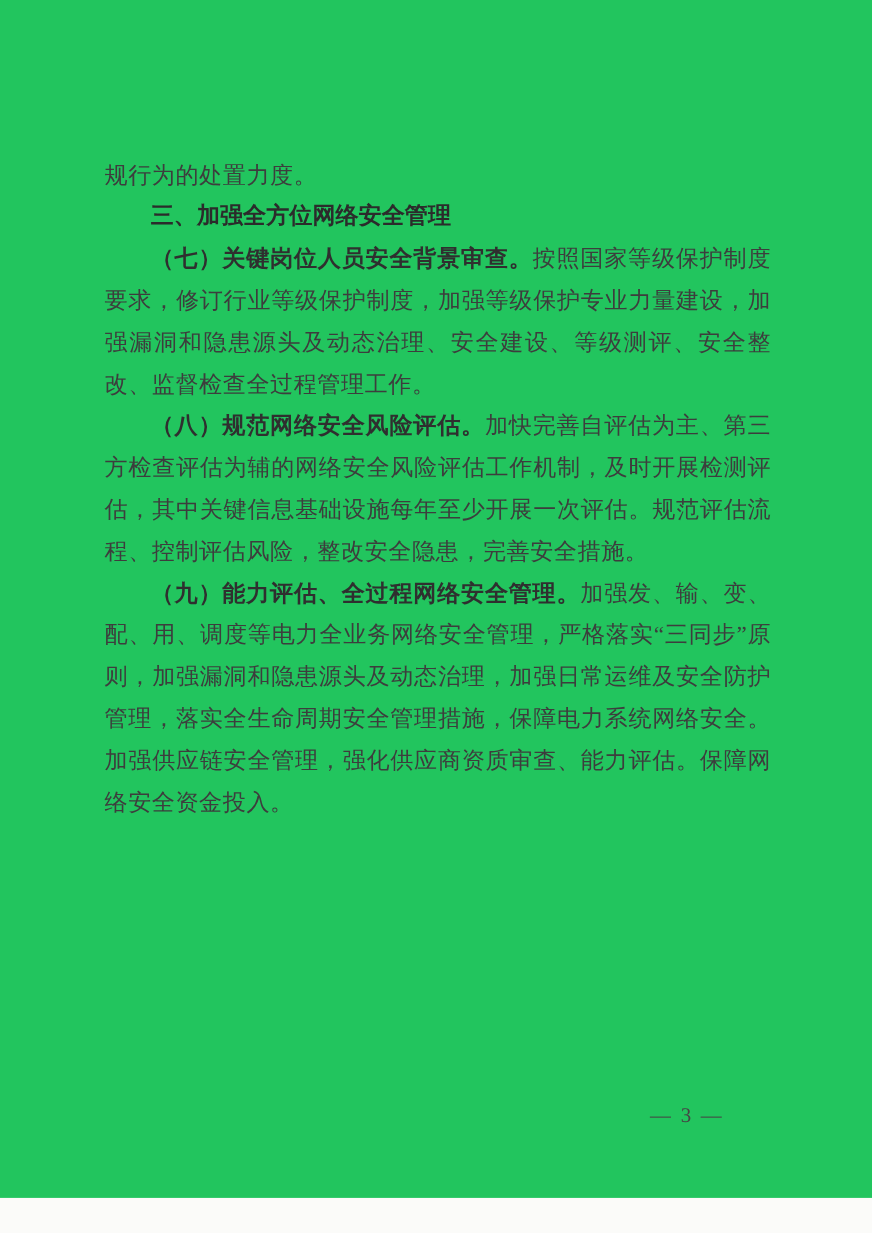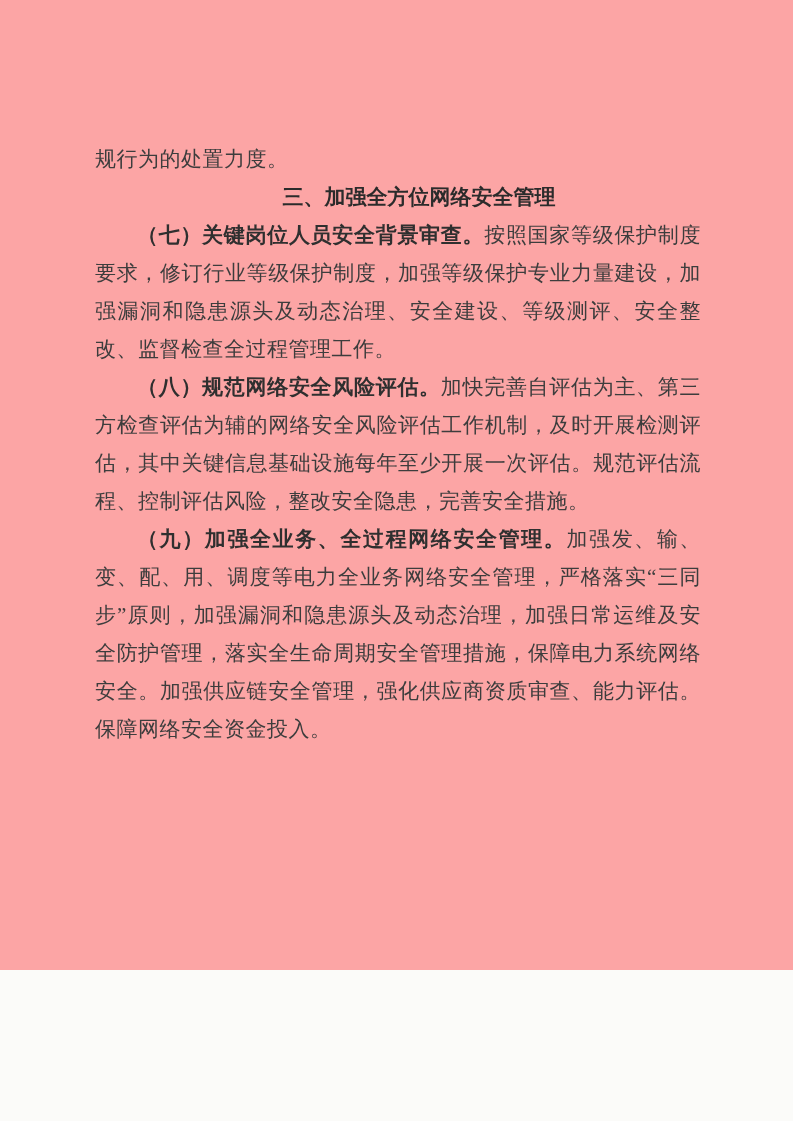--- a/index.html
+++ b/index.html
@@ -3,22 +3,22 @@
 <meta charset="utf-8">
 <style>
   html, body {
     margin: 0;
     padding: 0;
     background: #fbfbf9;
   }
   .page {
     position: relative;
     width: 793px;
-    height: 970px;
-    background: #fca5a5;
+    height: 1089px;
+    background: #22c55e;
     box-sizing: border-box;
     overflow: hidden;
     font-family: "Liberation Serif", "DejaVu Serif", serif;
   }
   .content {
     position: absolute;
     left: 95px;
     top: 140px;
     width: 606px;
   }
@@ -38,21 +38,21 @@
     color: #2f2f2f;
   }
   .heading {
     margin: 0;
     font-family: "Liberation Sans", "DejaVu Sans", sans-serif;
     font-weight: 700;
     font-size: 21px;
     line-height: 38px;
     color: #2b2b2b;
     text-indent: 2em;
-    text-align: center;
+    text-align: left;
   }
   .page-number {
     position: absolute;
     top: 1002px;
     right: 135px;
     font-size: 19px;
     line-height: 26px;
     color: #454545;
     letter-spacing: 2px;
     font-family: "Liberation Serif", "DejaVu Serif", serif;
@@ -60,16 +60,16 @@
 </style>
 </head>
 <body>
 
 <main class="page">
   <section class="content" id="content">
       <p class="para continuation"><span>规行为的处置力度。</span></p>
       <h2 class="heading">三、加强全方位网络安全管理</h2>
       <p class="para item"><b class="lead">（七）关键岗位人员安全背景审查。</b><span>按照国家等级保护制度要求，修订行业等级保护制度，加强等级保护专业力量建设，加强漏洞和隐患源头及动态治理、安全建设、等级测评、安全整改、监督检查全过程管理工作。</span></p>
       <p class="para item"><b class="lead">（八）规范网络安全风险评估。</b><span>加快完善自评估为主、第三方检查评估为辅的网络安全风险评估工作机制，及时开展检测评估，其中关键信息基础设施每年至少开展一次评估。规范评估流程、控制评估风险，整改安全隐患，完善安全措施。</span></p>
-      <p class="para item"><b class="lead">（九）加强全业务、全过程网络安全管理。</b><span>加强发、输、变、配、用、调度等电力全业务网络安全管理，严格落实“三同步”原则，加强漏洞和隐患源头及动态治理，加强日常运维及安全防护管理，落实全生命周期安全管理措施，保障电力系统网络安全。加强供应链安全管理，强化供应商资质审查、能力评估。保障网络安全资金投入。</span></p>
+      <p class="para item"><b class="lead">（九）能力评估、全过程网络安全管理。</b><span>加强发、输、变、配、用、调度等电力全业务网络安全管理，严格落实“三同步”原则，加强漏洞和隐患源头及动态治理，加强日常运维及安全防护管理，落实全生命周期安全管理措施，保障电力系统网络安全。加强供应链安全管理，强化供应商资质审查、能力评估。保障网络安全资金投入。</span></p>
     </section>
   <footer class="page-number">— 3 —</footer>
 </main>
 
 </body></html>

